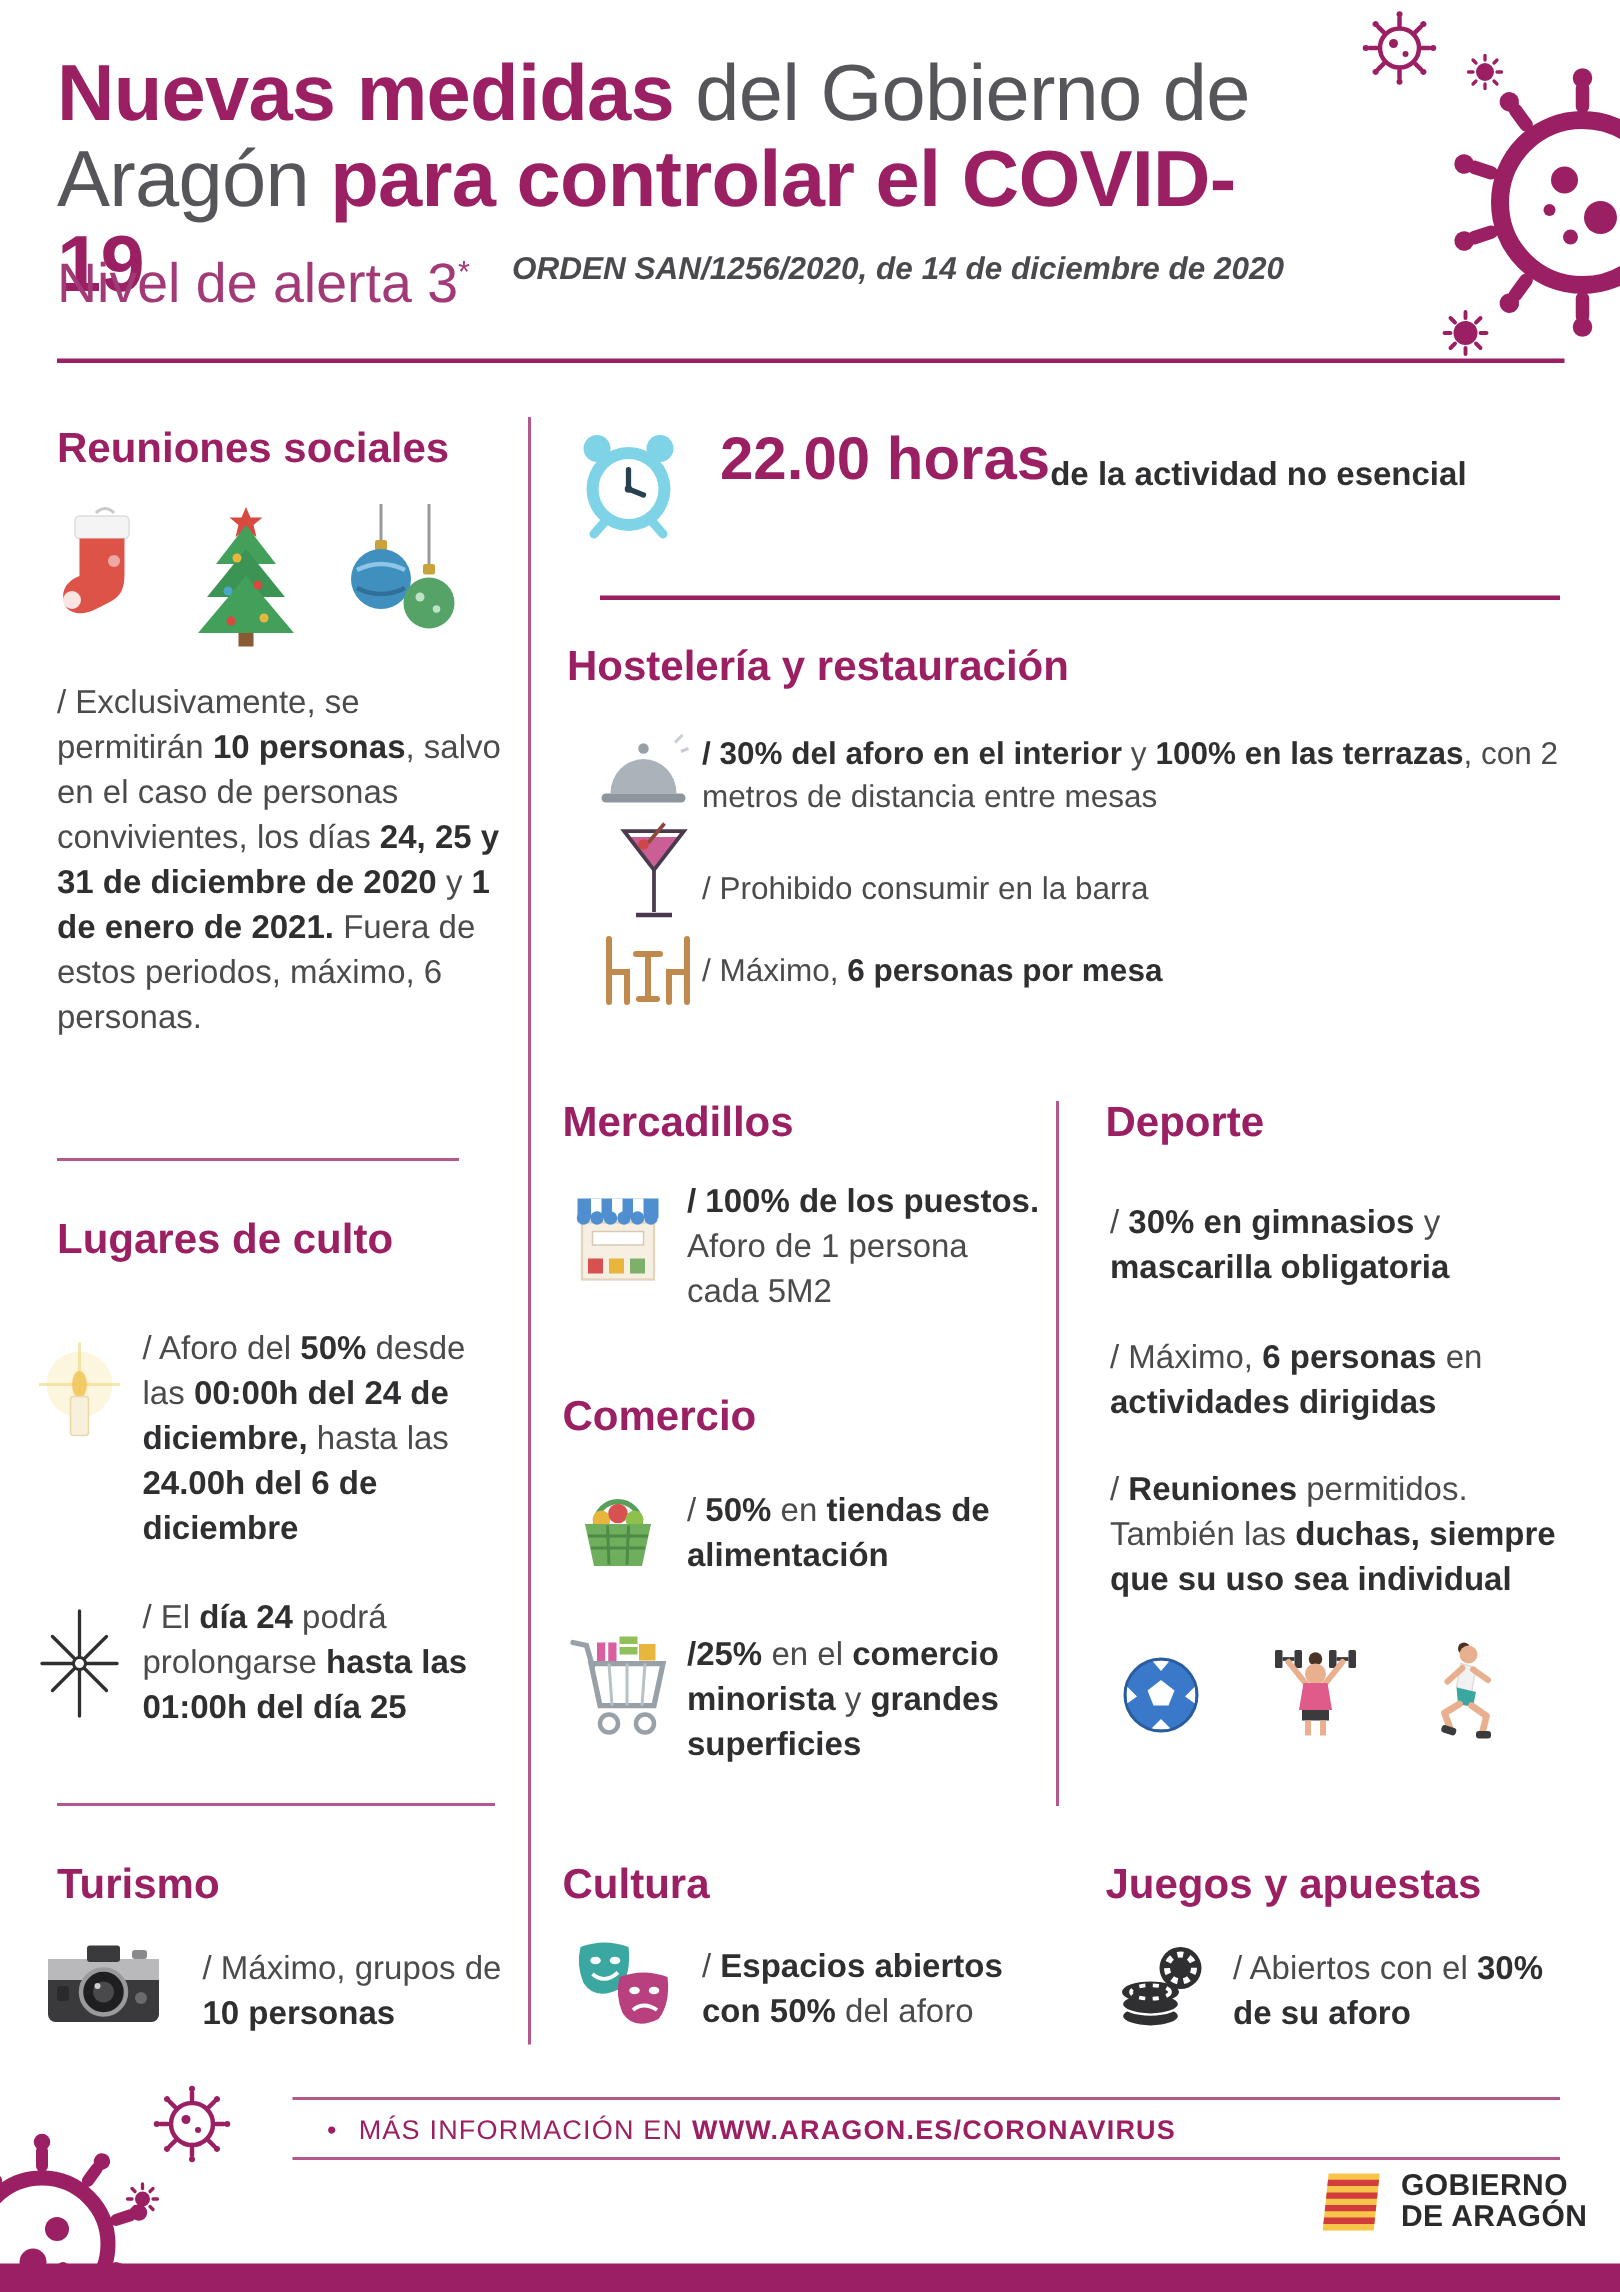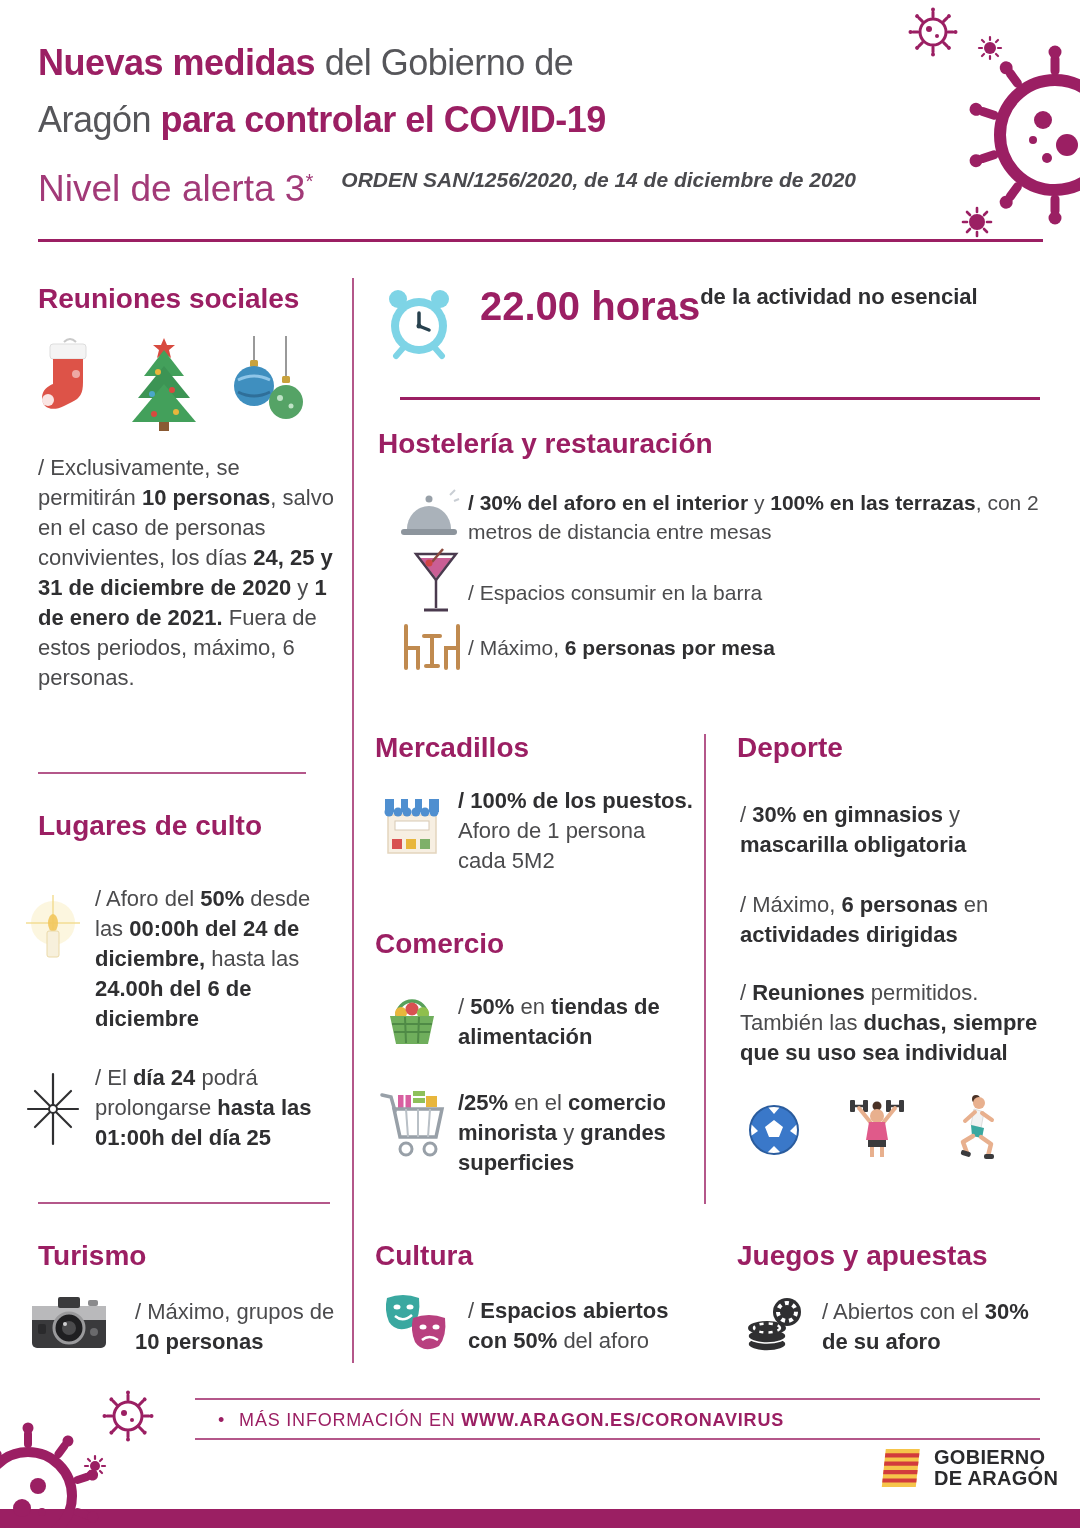--- a/index.html
+++ b/index.html
@@ -3,21 +3,21 @@
 <meta charset="utf-8">
 <style>
   :root{
     --accent:#9b1f63; --accent-light:#a23a78; --dark:#2f2f31;
     --body:#4b4b4d; --title-gray:#56565a;
   }
   *{margin:0;padding:0;box-sizing:border-box}
   body{background:#e9e9e9;font-family:"Liberation Sans",sans-serif}
   .page{position:relative;width:1080px;height:1528px;background:#ffffff;overflow:hidden;margin:0 auto}
   .abs{position:absolute}
-  .title{font-size:36px;line-height:57px;font-weight:400;color:var(--title-gray);letter-spacing:-.5px}
+  .title{font-size:53px;line-height:57px;font-weight:400;color:var(--title-gray);letter-spacing:-.5px}
   .title .b{color:var(--accent);font-weight:700}
   .nivel{font-size:37px;color:var(--accent-light);font-weight:500}
   .nivel sup{font-size:55%;vertical-align:super}
   .orden{font-size:21px;font-style:italic;font-weight:700;color:#4a4a4e;padding-bottom:5px;margin-left:28px}
   .rule{background:var(--accent)}
   .thin-rule{background:var(--accent);opacity:.75}
   .vline{background:var(--accent);opacity:.75}
   .h2{font-size:28px;font-weight:700;color:var(--accent)}
   .rich{font-size:22px;line-height:30px;color:var(--body)}
   .rich .b{font-weight:700;color:var(--dark)}
@@ -205,21 +205,21 @@
     <circle cx="15" cy="17" r="9" fill="#7ed4e6"></circle>
     <circle cx="57" cy="17" r="9" fill="#7ed4e6"></circle>
     <circle cx="36" cy="44" r="28" fill="#7ed4e6"></circle>
     <circle cx="36" cy="44" r="20" fill="#ffffff"></circle>
     <line x1="36" y1="44" x2="36" y2="31" stroke="#27414e" stroke-width="3.5" stroke-linecap="round"></line>
     <line x1="36" y1="44" x2="46" y2="48" stroke="#27414e" stroke-width="3.5" stroke-linecap="round"></line>
     <circle cx="36" cy="44" r="2.5" fill="#27414e"></circle>
   </svg>
 
   <div class="abs" style="left:480px;top:284px;width:565px">
-    <div style="display:flex;align-items:flex-start">
+    <div style="display:flex;align-items:flex-end">
       <span class="curfew-time">22.00 horas</span>
       <span class="curfew-tail">de la actividad no esencial</span>
     </div>
   </div>
 
   <div class="abs rule" style="left:400px;top:397px;width:640px;height:3px"></div>
 
   <div class="abs h2" style="left:378px;top:428px">Hostelería y restauración</div>
 
   <svg class="abs" style="left:398px;top:487px" width="62" height="58" viewBox="0 0 62 58">
@@ -232,21 +232,21 @@
   <div class="abs rich small" style="left:468px;top:488px;width:578px"><span class="b">/ 30% del aforo en el interior</span><span> y </span><span class="b">100% en las terrazas</span><span>, con 2 metros de distancia entre mesas</span></div>
 
   <svg class="abs" style="left:412px;top:548px" width="48" height="70" viewBox="0 0 48 70">
     <polygon points="8,10 40,10 24,30" fill="#c44d8a" opacity=".9"></polygon>
     <polygon points="4,6 44,6 24,32" fill="none" stroke="#4a3a4e" stroke-width="2.5"></polygon>
     <line x1="31" y1="1" x2="20" y2="14" stroke="#8c4a3f" stroke-width="2.5"></line>
     <circle cx="17" cy="15" r="3.5" fill="#d04545"></circle>
     <line x1="24" y1="32" x2="24" y2="60" stroke="#4a3a4e" stroke-width="2.5"></line>
     <line x1="12" y1="62" x2="36" y2="62" stroke="#4a3a4e" stroke-width="3"></line>
   </svg>
-  <div class="abs rich small" style="left:468px;top:578px;width:420px"><span>/ Espacios consumir en la barra</span></div>
+  <div class="abs rich small" style="left:468px;top:578px;width:420px"><span>/ Prohibido consumir en la barra</span></div>
 
   <svg class="abs" style="left:400px;top:622px" width="64" height="50" viewBox="0 0 64 50">
     <g stroke="#c08a4f" stroke-width="4" stroke-linecap="round" fill="none">
       <path d="M6 4 V46"></path>
         <path d="M6 26 H18 V46"></path>
       <path d="M58 4 V46"></path>
         <path d="M58 26 H46 V46"></path>
       <path d="M24 14 H40"></path>
         <path d="M32 14 V42"></path>
         <path d="M26 44 H38"></path>

